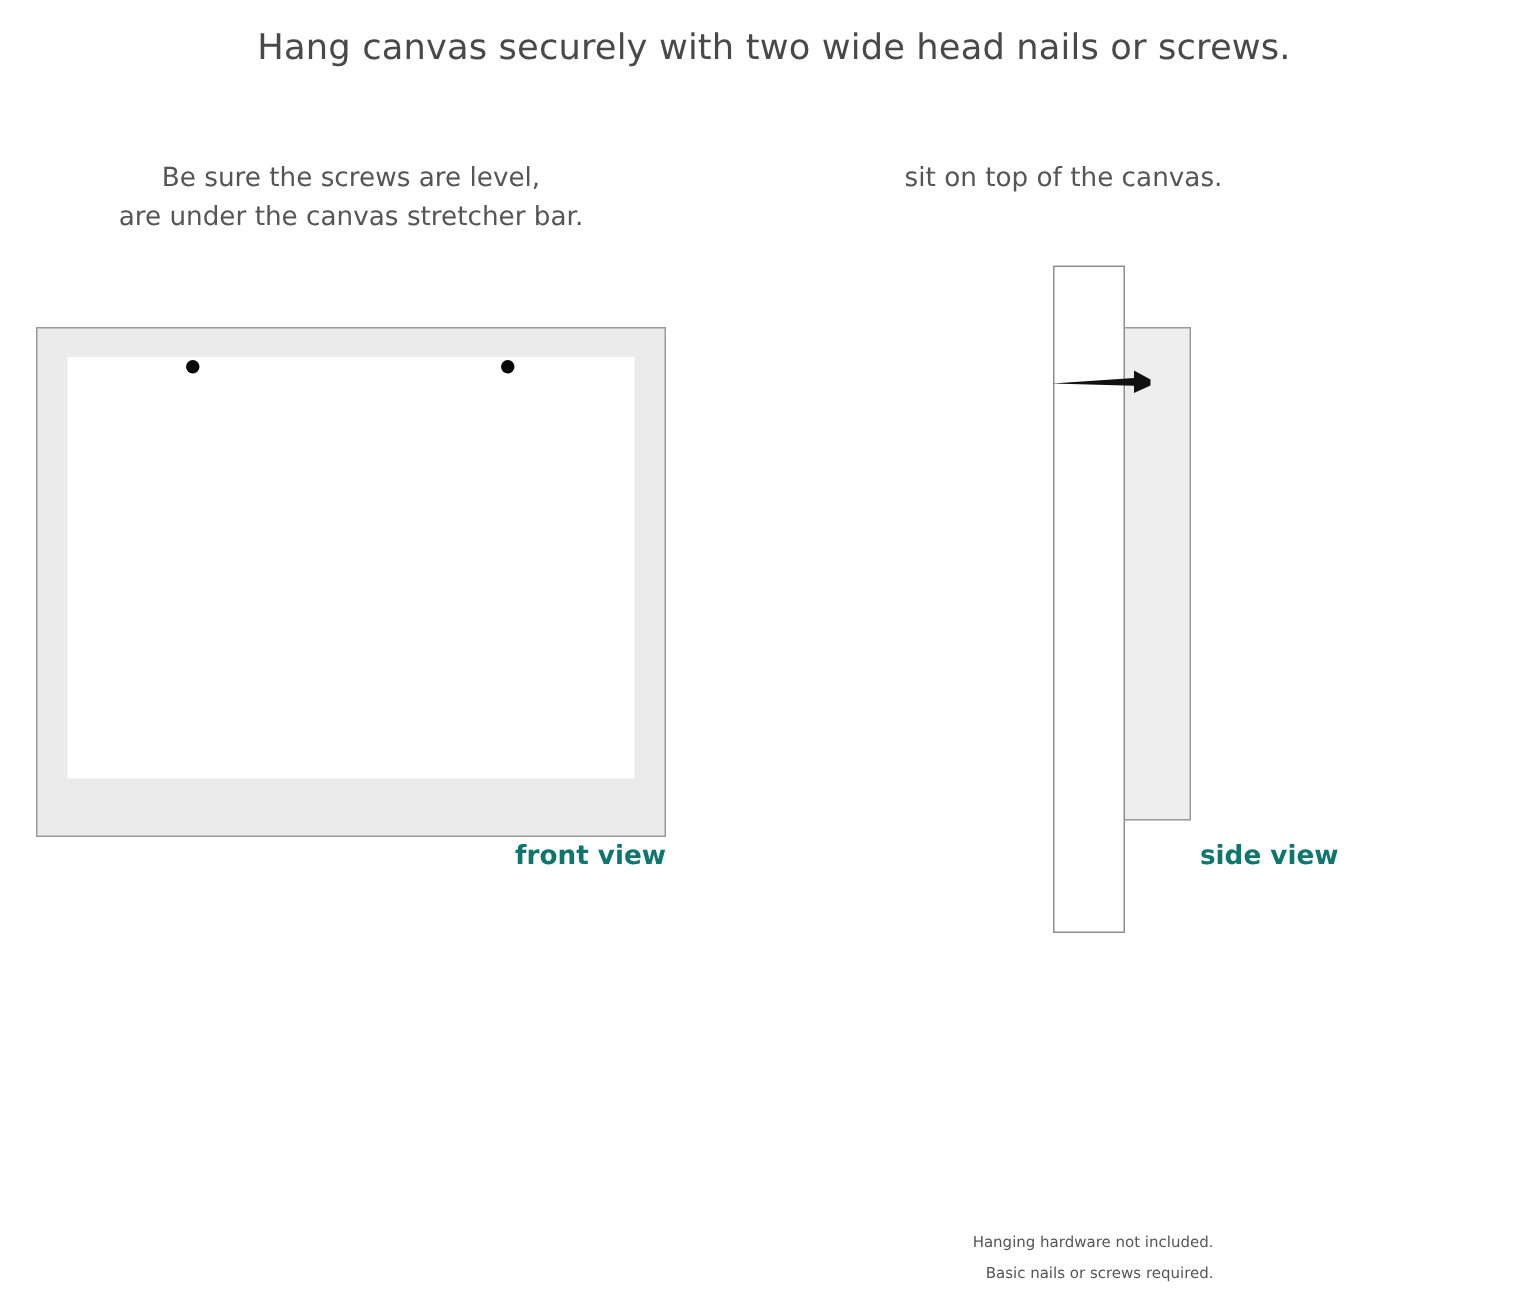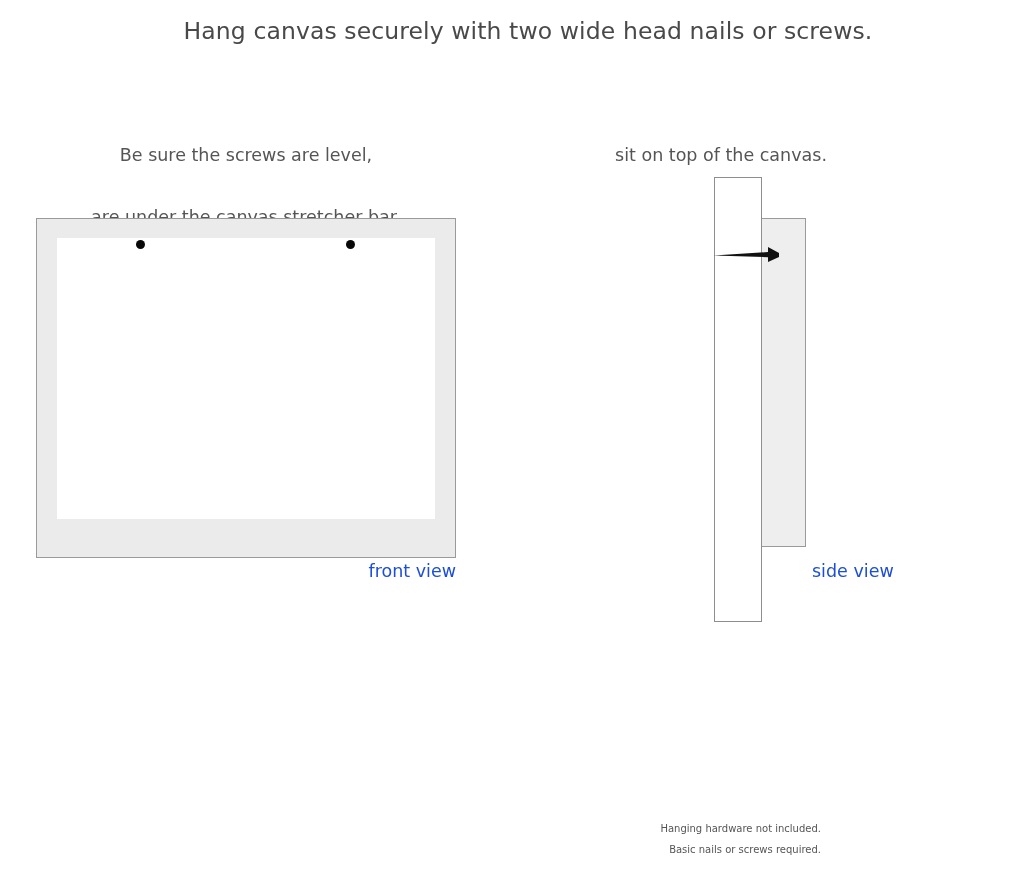--- a/index.html
+++ b/index.html
@@ -13,21 +13,21 @@
     background: #ffffff;
     font-family: "DejaVu Sans", "Liberation Sans", sans-serif;
     color: #4a4a4a;
     position: relative;
     overflow: hidden;
     -webkit-font-smoothing: antialiased;
   }
 
   .stage {
     position: absolute;
-    left: 16px;
+    left: 4px;
     top: 0;
     width: 825px;
     height: 875px;
   }
 
   
   .title {
     position: absolute;
     left: 0;
     top: 17px;
@@ -45,21 +45,20 @@
     position: absolute;
     text-align: center;
     font-size: 17.5px;
     line-height: 25.5px;
     color: #555555;
     font-weight: 400;
   }
   .caption span {
     display: block;
     white-space: nowrap;
-    margin-top: 36px;
   }
   .caption-left {
     left: 10px;
     top: 107px;
     width: 440px;
   }
   .caption-right {
     left: 565px;
     top: 107px;
     width: 280px;
@@ -90,22 +89,23 @@
     height: 9px;
     border-radius: 50%;
     background: #080808;
   }
   .screw-dot-left  { left: 120px; top: 240px; }
   .screw-dot-right { left: 330px; top: 240px; }
 
   .view-label {
     position: absolute;
     font-size: 17.5px;
-    color: #1d4ed8;
-    white-space: nowrap;
+    color: #0f766e;
+    white-space: nowrap;
+    font-weight: bold;
   }
   .label-front {
     left: 240px;
     top: 561px;
     width: 200px;
     text-align: right;
   }
   .label-side {
     left: 757px;
     top: 561px;

